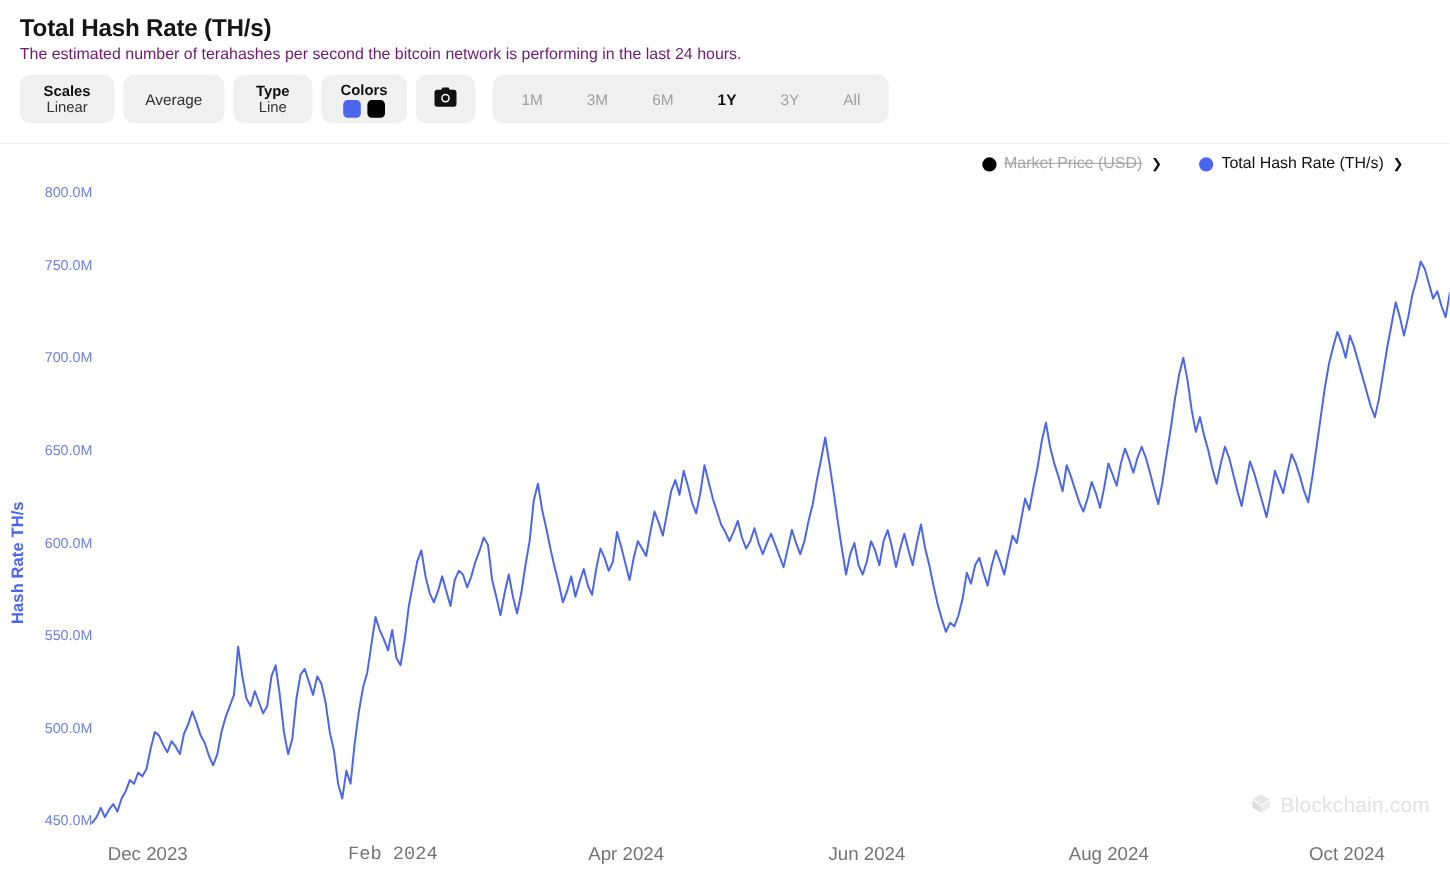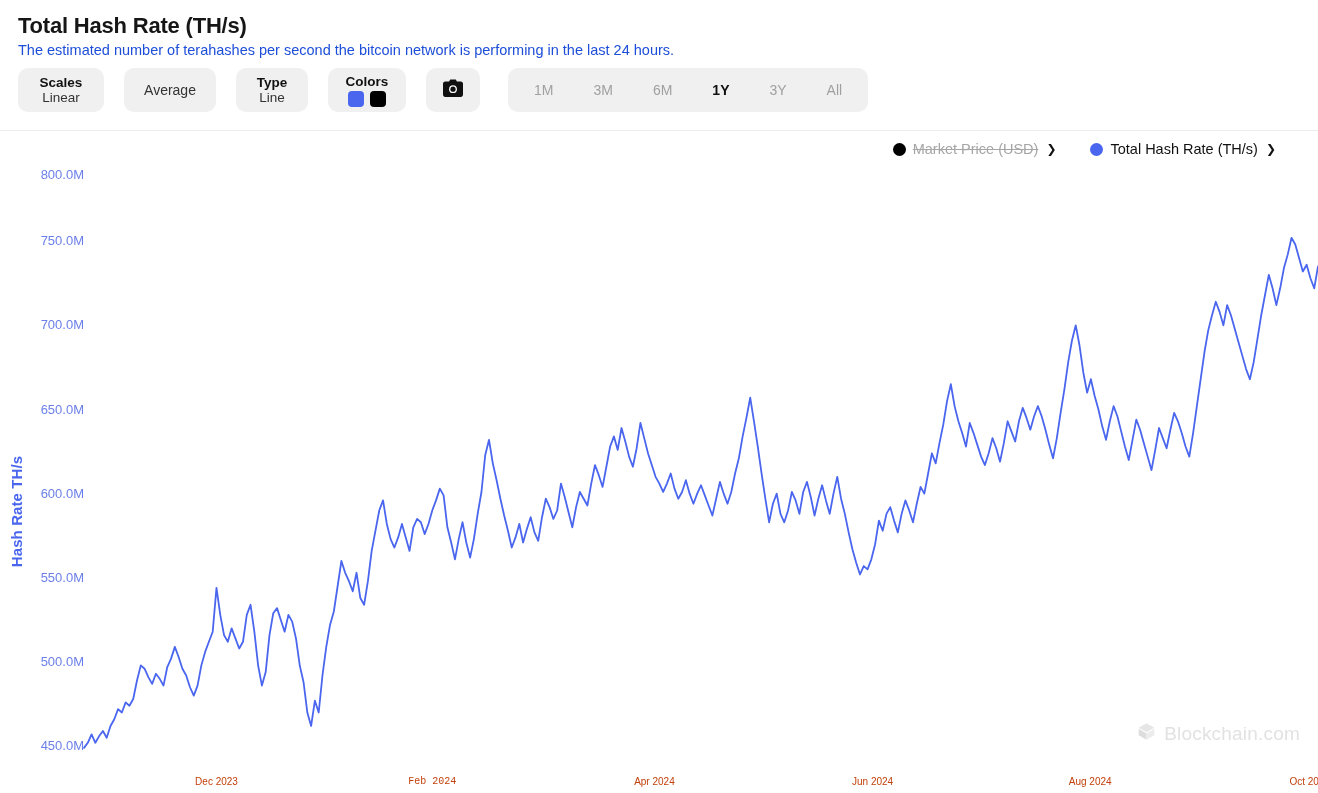--- a/index.html
+++ b/index.html
@@ -14,29 +14,29 @@
 
   
   .header { position: absolute; left: 0; top: 0; width: 1318px; height: 130px; }
   .chart-title {
     position: absolute; left: 18px; top: 13px;
     font-size: 22px; font-weight: 700; color: #161616;
     letter-spacing: -0.2px;
   }
   .chart-subtitle {
     position: absolute; left: 18px; top: 42px;
-    font-size: 14.5px; color: #1d4ed8; font-weight: 400;
+    font-size: 14.5px; color: #701a75; font-weight: 400;
   }
   .header-divider {
     position: absolute; left: 0; top: 130px; width: 1318px; height: 1px;
     background: #ededed;
   }
 
   
-  .toolbar { position: absolute; left: 18px; top: 68px; display: flex; align-items: center; gap: 20px; }
+  .toolbar { position: absolute; left: 18px; top: 68px; display: flex; align-items: center; gap: 8px; }
   .ctrl {
     background: #f0f0f0; border-radius: 10px; border: none;
     display: flex; flex-direction: column; align-items: center; justify-content: center;
     padding: 0 16px; height: 44px; cursor: pointer; min-width: 66px;
   }
   .ctrl .ctrl-title { font-size: 13.5px; font-weight: 700; color: #111; line-height: 15px; }
   .ctrl .ctrl-value { font-size: 13.5px; font-weight: 400; color: #333; line-height: 16px; }
   .ctrl.single { justify-content: center; }
   .ctrl.single .ctrl-value { font-size: 14px; color: #333; }
   .ctrl.avg { min-width: 92px; }
@@ -75,22 +75,22 @@
     width: 120px; text-align: center;
     transform: rotate(-90deg);
     font-size: 15px; font-weight: 700; color: #4a66ee;
     letter-spacing: 0.1px;
   }
   .ytick {
     position: absolute; right: 1234px; width: 70px; text-align: right;
     font-size: 13px; color: #6b7fe8; white-space: nowrap;
   }
   .xtick {
-    position: absolute; bottom: 6px; width: 140px; text-align: right;
-    font-size: 10px; color: #c2410c;
+    position: absolute; bottom: 6px; width: 140px; text-align: left;
+    font-size: 17px; color: #737373;
   }
   svg.series { position: absolute; left: 0; top: 0; width: 1318px; height: 662px; }
 
   
   .watermark {
     position: absolute; right: 18px; bottom: 48px;
     display: flex; align-items: center; gap: 8px;
     opacity: 1; pointer-events: none;
   }
   .wm-text { font-size: 19px; color: #e2e2e2; font-weight: 400; letter-spacing: 0.2px; }

